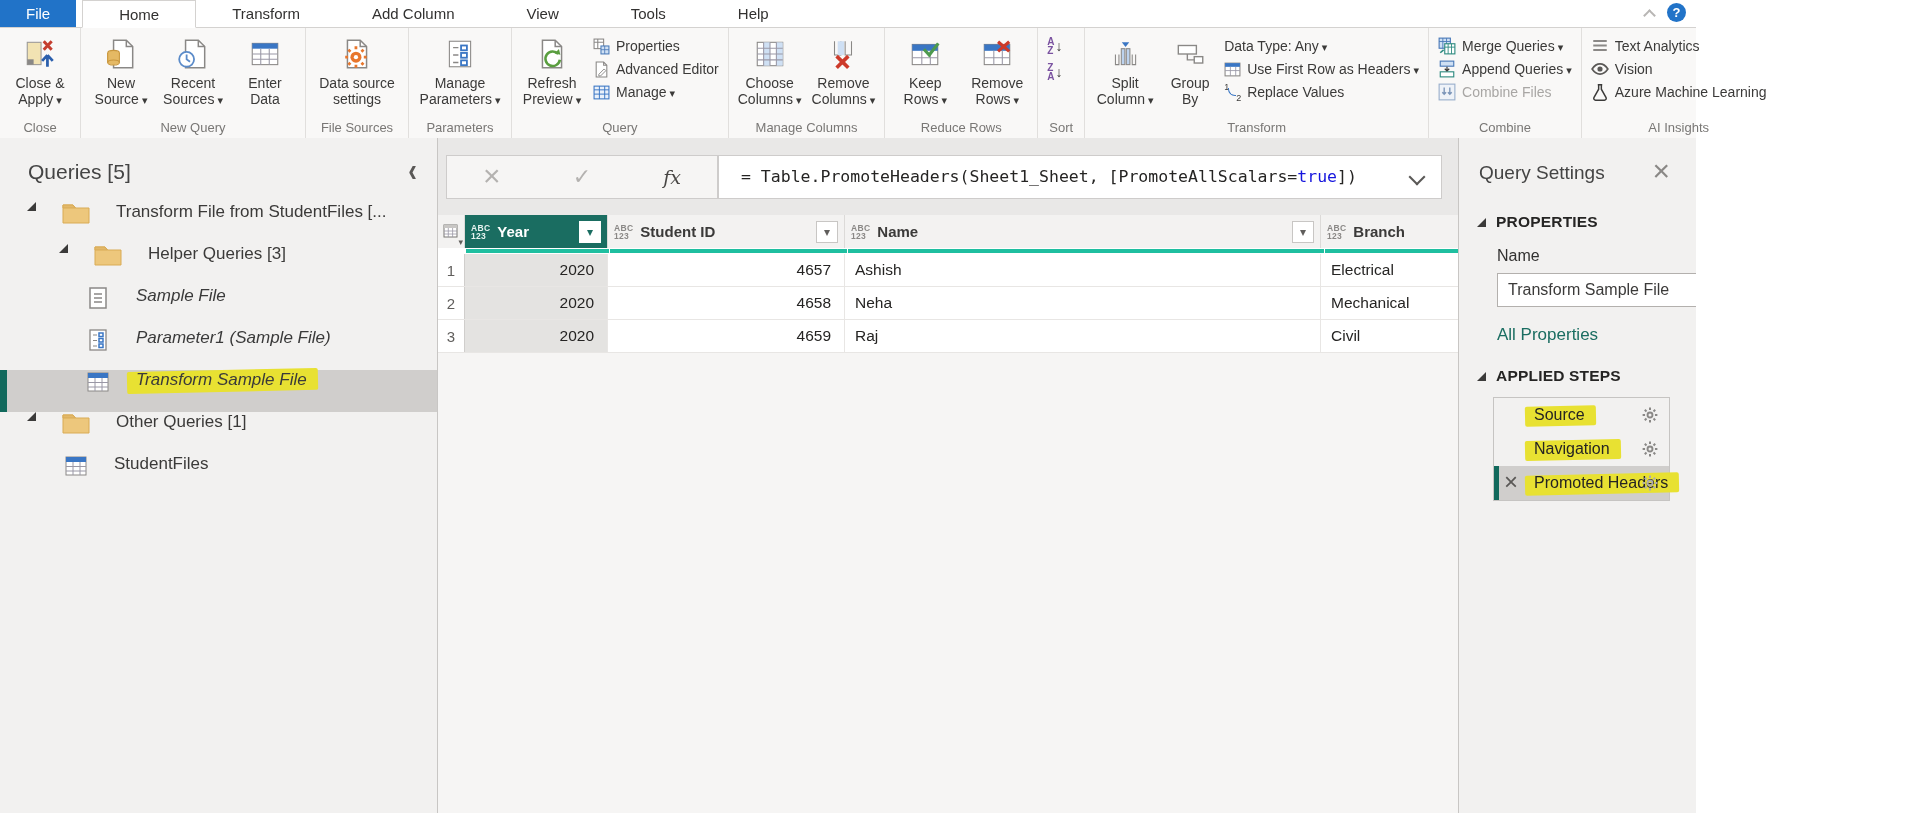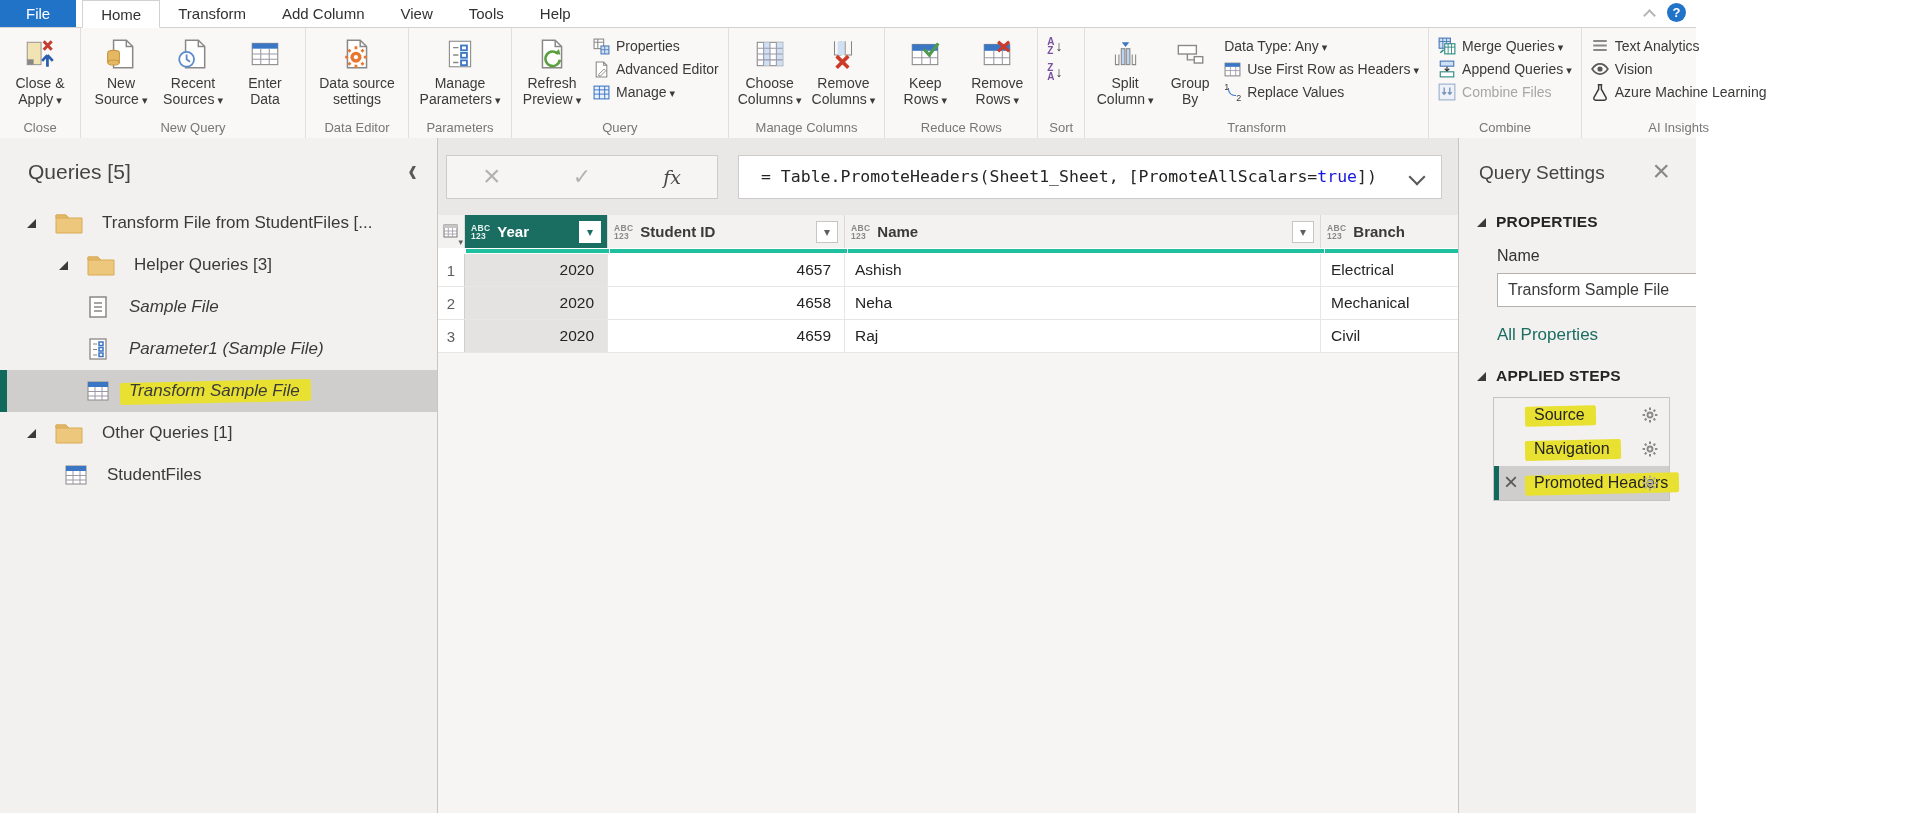--- a/index.html
+++ b/index.html
@@ -1,21 +1,21 @@
 <!DOCTYPE html>
 <html><head>
 <meta charset="utf-8">
 <style>
   html,body{margin:0;padding:0;overflow:hidden}
   body{width:1918px;height:813px;font-family:"Liberation Sans",sans-serif;color:#3b3a39;background:#fff}
   .app{position:relative;width:1696px;height:813px;background:#fff}
 
   
   .tabbar{height:27px;background:#fff;border-bottom:1px solid #d4d2d0;display:flex;align-items:stretch;position:relative}
-  .tab{padding:0 18px;font-size:15px;display:flex;align-items:center;color:#323130;cursor:default}
+  .tab{padding:0 36px;font-size:15px;display:flex;align-items:center;color:#323130;cursor:default}
   .tab.file{background:#2173c8;color:#fff;padding:0 26px;margin-right:6px}
   .tab.active{background:#fff;border:1px solid #d4d2d0;border-bottom:1px solid #fff;margin-bottom:-1px}
   .winctrl{position:absolute;right:10px;top:3px;display:flex;align-items:center;gap:12px}
   .chev-up{width:11px;height:11px;display:inline-block;position:relative}
   .chev-up::before{content:"";position:absolute;left:1px;top:4px;width:7px;height:7px;border-left:2px solid #b8b6b4;border-top:2px solid #b8b6b4;transform:rotate(45deg)}
   .helpdot{width:19px;height:19px;border-radius:50%;background:#2173c8;color:#fff;font-size:13px;font-weight:bold;display:flex;align-items:center;justify-content:center}
 
   
   .ribbon{height:110px;background:#f9f8f7;border-bottom:1px solid #d4d2d0;display:flex;align-items:stretch}
   .rgroup{display:flex;flex-direction:column;padding:3px 5px 1px;position:relative}
@@ -41,36 +41,36 @@
   .main{position:absolute;top:138px;left:0;right:0;bottom:0;display:flex}
   .queries-pane{width:437px;background:#f2f1f0;border-right:1px solid #c8c6c4;flex:none;overflow:hidden}
   .center{width:1020px;flex:none;display:flex;flex-direction:column;background:#f6f5f4}
   .settings-pane{flex:1;background:#f2f1f0;border-left:1px solid #c8c6c4;overflow:hidden}
 
   
   .qtitle-row{display:flex;justify-content:space-between;padding:22px 20px 18px 28px}
   .qtitle{font-size:21px;color:#444}
   .qcollapse{font-size:26px;color:#5a5856;font-weight:bold;transform:scaleY(1.25);line-height:20px}
   .qtree{display:flex;flex-direction:column}
-  .qitem{height:42px;display:flex;align-items:center;gap:19px;position:relative;font-size:17px;cursor:default}
+  .qitem{height:42px;display:flex;align-items:flex-start;gap:26px;position:relative;font-size:17px;cursor:default}
   .qitem .tri{width:0;height:0;border-left:9px solid transparent;border-bottom:9px solid #3b3a39;flex:none}
   .qitem.lvl0{padding-left:27px}
   .qitem.lvl1{padding-left:59px}
   .qitem.leaf2{padding-left:86px}
   .qitem.leaf1{padding-left:64px}
   .qitem .qlabel{white-space:nowrap;overflow:hidden}
   .qitem.italic .qlabel{font-style:italic;color:#3a3a3a}
   .qitem.selected{background:#d0cecc}
   .qitem.selected::before{content:"";position:absolute;left:0;top:0;bottom:0;width:7px;background:#11695c}
   .fxicon{font-family:"DejaVu Serif",serif;font-style:italic;font-weight:bold;color:#8a8886;font-size:17px;width:24px;text-align:center}
   .hl{position:relative;z-index:0;display:inline-block}
   .hl::before{content:"";position:absolute;z-index:-1;left:-9px;right:-11px;top:0;bottom:-2px;background:#e8e132;transform:rotate(-1.3deg);border-radius:2px}
 
   
-  .fbar{height:77px;background:#e9e8e7;display:flex;align-items:center;padding:0 16px 0 8px;gap:20px;box-sizing:border-box}
+  .fbar{height:77px;background:#e9e8e7;display:flex;align-items:center;padding:0 16px 0 8px;gap:0;box-sizing:border-box}
   .fbtns{width:272px;height:44px;background:#f6f5f4;border:1px solid #cecccb;display:flex;align-items:center;justify-content:space-around;flex:none;box-sizing:border-box}
   .fx-cancel::before{content:"×";font-size:30px;color:#b4b2b0;line-height:26px}
   .fx-commit::before{content:"✓";font-size:22px;color:#b4b2b0}
   .fx-fx::before{content:"fx";font-family:"DejaVu Serif",serif;font-style:italic;font-size:19px;color:#484644}
   .finput{flex:1;height:44px;background:#fff;border:1px solid #cecccb;position:relative;display:flex;align-items:center;box-sizing:border-box;padding-left:22px;font-family:"DejaVu Sans Mono",monospace;font-size:16.5px;color:#252423;white-space:nowrap;overflow:hidden}
   .finput .kw{color:#1515dd}
   .fchev{position:absolute;right:18px;top:15px;width:10px;height:10px;border-right:2.2px solid #5a5856;border-bottom:2.2px solid #5a5856;transform:rotate(45deg)}
 
   
   .gridwrap{flex:1;overflow:hidden;background:#f6f5f4;padding-top:0}
@@ -213,21 +213,21 @@
                   <path d="M15 11.5v-2.7M15 26.2v2.7M7.6 19h-2.7M22.4 19h2.7M9.8 13.8l-1.9-1.9M20.2 24.2l1.9 1.9M9.8 24.2l-1.9 1.9M20.2 13.8l1.9-1.9"></path>
                 </g>
                 <circle cx="15" cy="19" r="5.2" fill="#e8762c"></circle>
                 <circle cx="15" cy="19" r="2" fill="#fff"></circle>
               </svg>
           </span>
           <span>Data source</span>
           <span>settings</span>
         </div>
       </div>
-      <div class="rlabel">Data Editor</div>
+      <div class="rlabel">File Sources</div>
     </div>
 
     <div class="rgroup">
       <div class="rbody">
         <div class="bigbtn" style="min-width:84px">
           <span class="ic">
             <svg width="34" height="34" viewBox="0 0 32 32">
                 <rect x="6" y="4" width="20" height="24" fill="#fff" stroke="#8a8886"></rect>
                 <g fill="none" stroke="#3a76c4" stroke-width="1.7">
                   <rect x="17" y="8" width="5.5" height="4.5"></rect>

